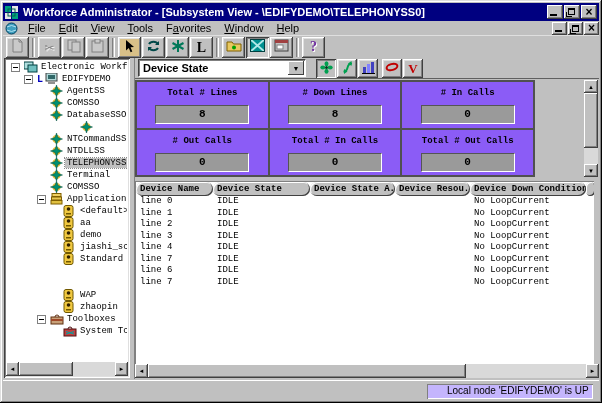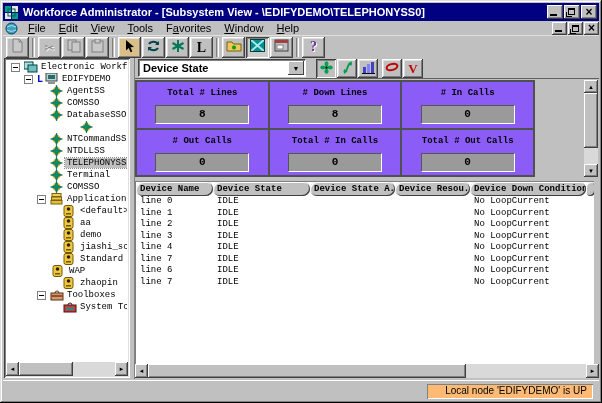--- a/index.html
+++ b/index.html
@@ -99,23 +99,23 @@
     box-shadow:inset 1px 1px 0 #808080,inset -1px -1px 0 #fff;overflow:hidden;}
   .thead{position:absolute;left:1px;top:1px;right:1px;height:14px;display:flex;}
   .thcell{height:14px;background:#c0c0c0;flex:none;
     box-shadow:inset -1px -1px 0 #404040,inset 1px 1px 0 #fff;
     font:bold 9px "Liberation Mono",monospace;color:#000;padding:2px 0 0 4px;white-space:nowrap;overflow:hidden;border-radius:7px;}
   .tbody{position:absolute;left:1px;top:15px;right:1px;bottom:1px;overflow:hidden;}
   .tr{display:flex;height:11.5px;}
   .td{flex:none;font:9px "Liberation Mono",monospace;color:#000;padding-left:4px;white-space:nowrap;overflow:hidden;}
   
   .statusbar{position:absolute;left:3px;right:3px;bottom:3px;height:20px;background:#c0c0c0;border-top:1px solid #fff;}
-  .status-box{position:absolute;right:6px;top:3px;width:166px;height:15px;background:#fdba74;
+  .status-box{position:absolute;right:6px;top:3px;width:166px;height:15px;background:#c4b5fd;
     box-shadow:inset 1px 1px 0 #808080,inset -1px -1px 0 #fff;
-    font-size:10px;color:#000;padding:1px 0 0 12px;white-space:nowrap;text-align:center;}
+    font-size:10px;color:#000;padding:1px 0 0 20px;white-space:nowrap;}
 </style>
 </head>
 <body>
 
 <div class="window">
 
   <div class="titlebar">
     <span class="title-icon">
       <svg width="14" height="13">
           <rect x="0" y="0" width="6" height="6" fill="#00a080"></rect>
@@ -425,21 +425,21 @@
             <span class="mslot"></span>
             <span class="ticon">
               <svg width="11" height="12">
                 <rect x="1" y="0.5" width="9" height="11" rx="2" fill="#f0c840" stroke="#705800"></rect>
                 <circle cx="5.5" cy="4" r="1.8" fill="#302000"></circle>
                 <rect x="3" y="8" width="5" height="1.5" fill="#705800"></rect>
               </svg>
             </span>
             <span class="tlabel">Standard</span>
           </div>
-          <div class="trow" style="padding-left: 32px;">
+          <div class="trow" style="padding-left: 43px; margin-top: 24px;">
             <span class="mslot"></span>
             <span class="ticon">
               <svg width="11" height="12">
                 <rect x="1" y="0.5" width="9" height="11" rx="2" fill="#f0c840" stroke="#705800"></rect>
                 <circle cx="5.5" cy="4" r="1.8" fill="#302000"></circle>
                 <rect x="3" y="8" width="5" height="1.5" fill="#705800"></rect>
               </svg>
             </span>
             <span class="tlabel">WAP</span>
           </div>

